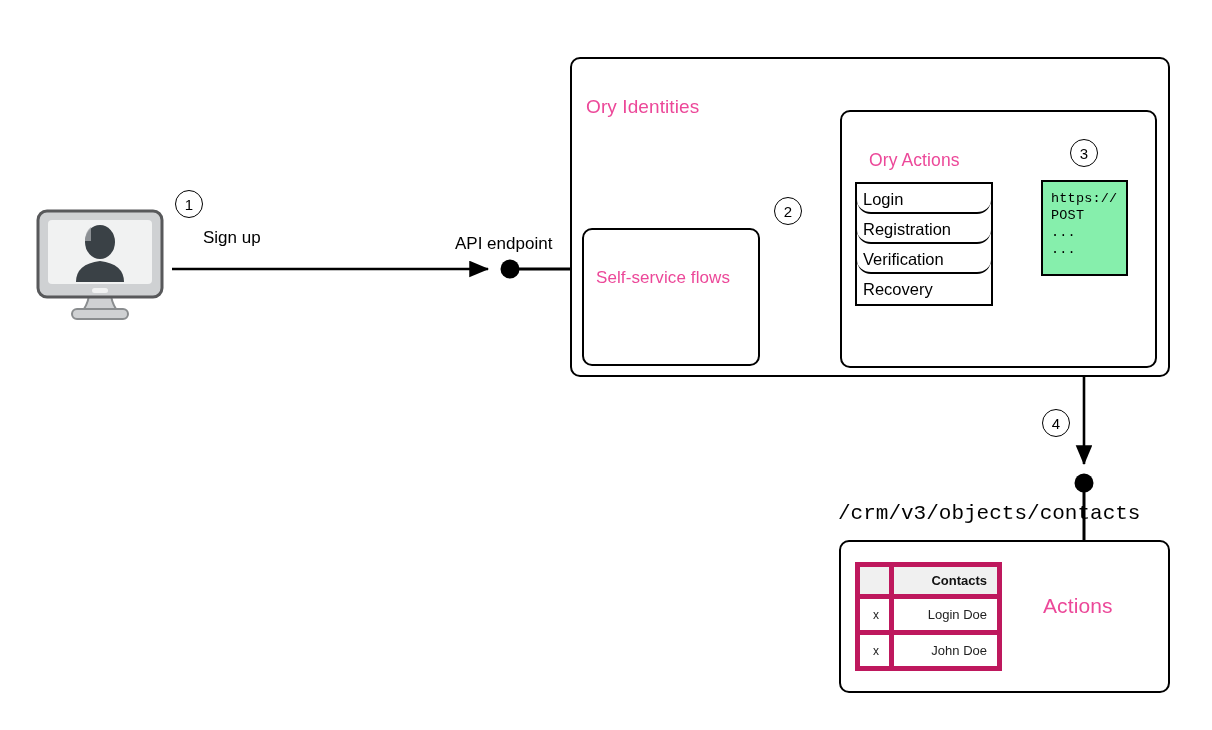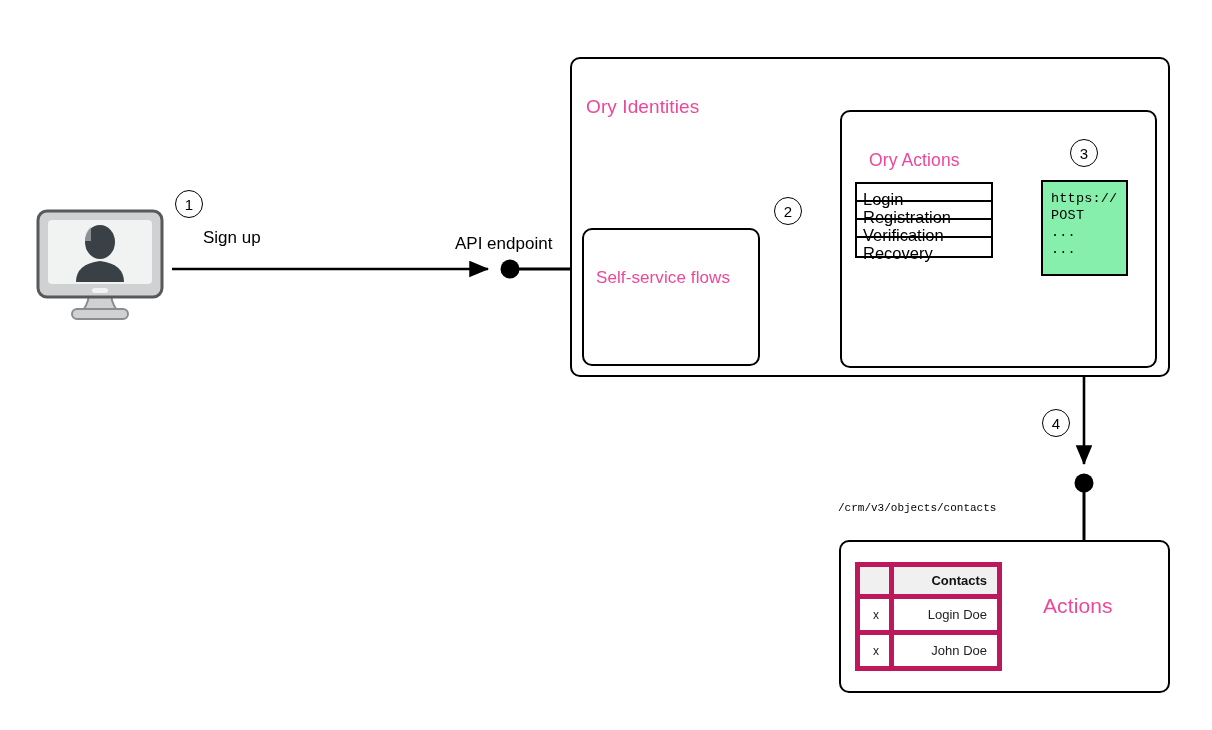--- a/index.html
+++ b/index.html
@@ -63,45 +63,46 @@
   
   .label {
     position: absolute;
     font-size: 17px;
     color: #000;
     white-space: nowrap;
   }
   .label-mono {
     position: absolute;
     font-family: "Liberation Mono", "DejaVu Sans Mono", monospace;
-    font-size: 11px;
+    font-size: 21px;
     color: #000;
     white-space: nowrap;
   }
 
   
   #flow-list {
     position: absolute;
     left: 855px;
     top: 182px;
     width: 138px;
     border: 2px solid #000;
     background: #fff;
     box-sizing: border-box;
   }
   .flow-item {
-    height: 18px;
+    height: 30px;
     line-height: 30px;
     padding-left: 6px;
     font-size: 16.5px;
     color: #000;
     border-bottom: 2px solid #000;
     box-sizing: border-box;
     background: #fff;
     white-space: nowrap;
+    border-radius: 14px;
   }
   .flow-item:last-child { border-bottom: none; }
 
   
   #webhook-box {
     position: absolute;
     left: 1041px;
     top: 180px;
     width: 87px;
     height: 96px;

